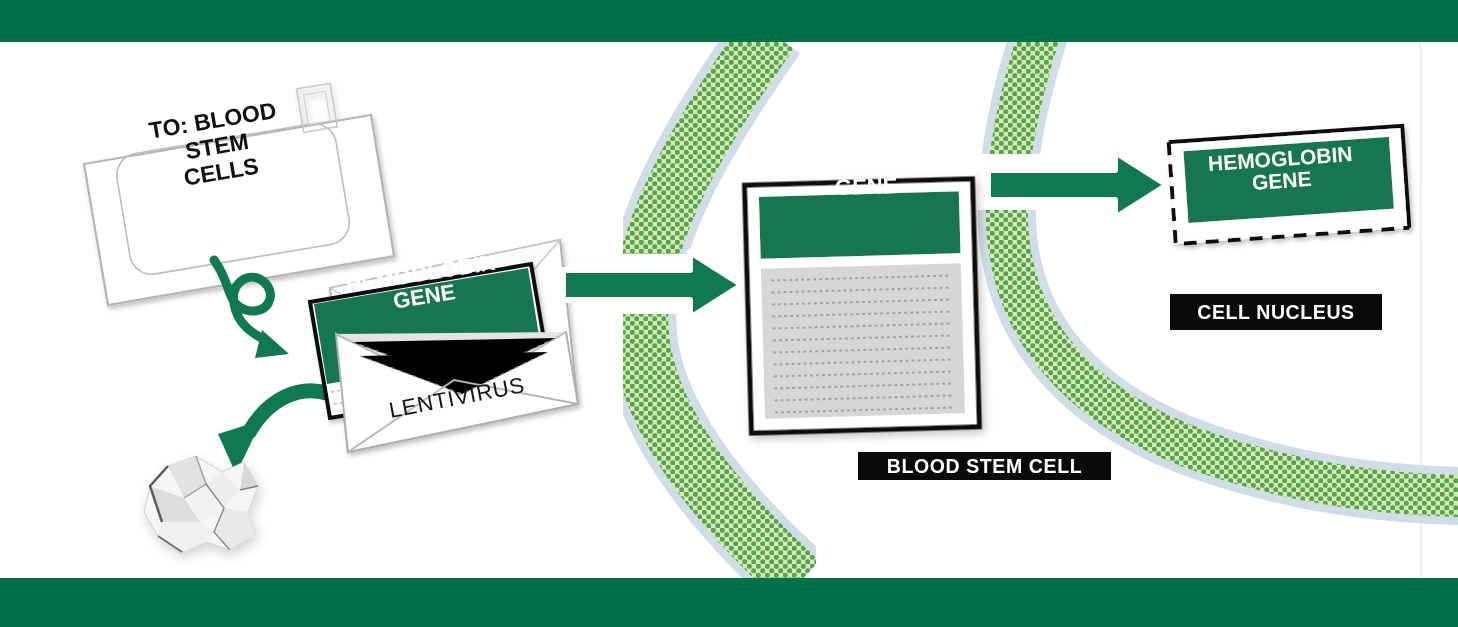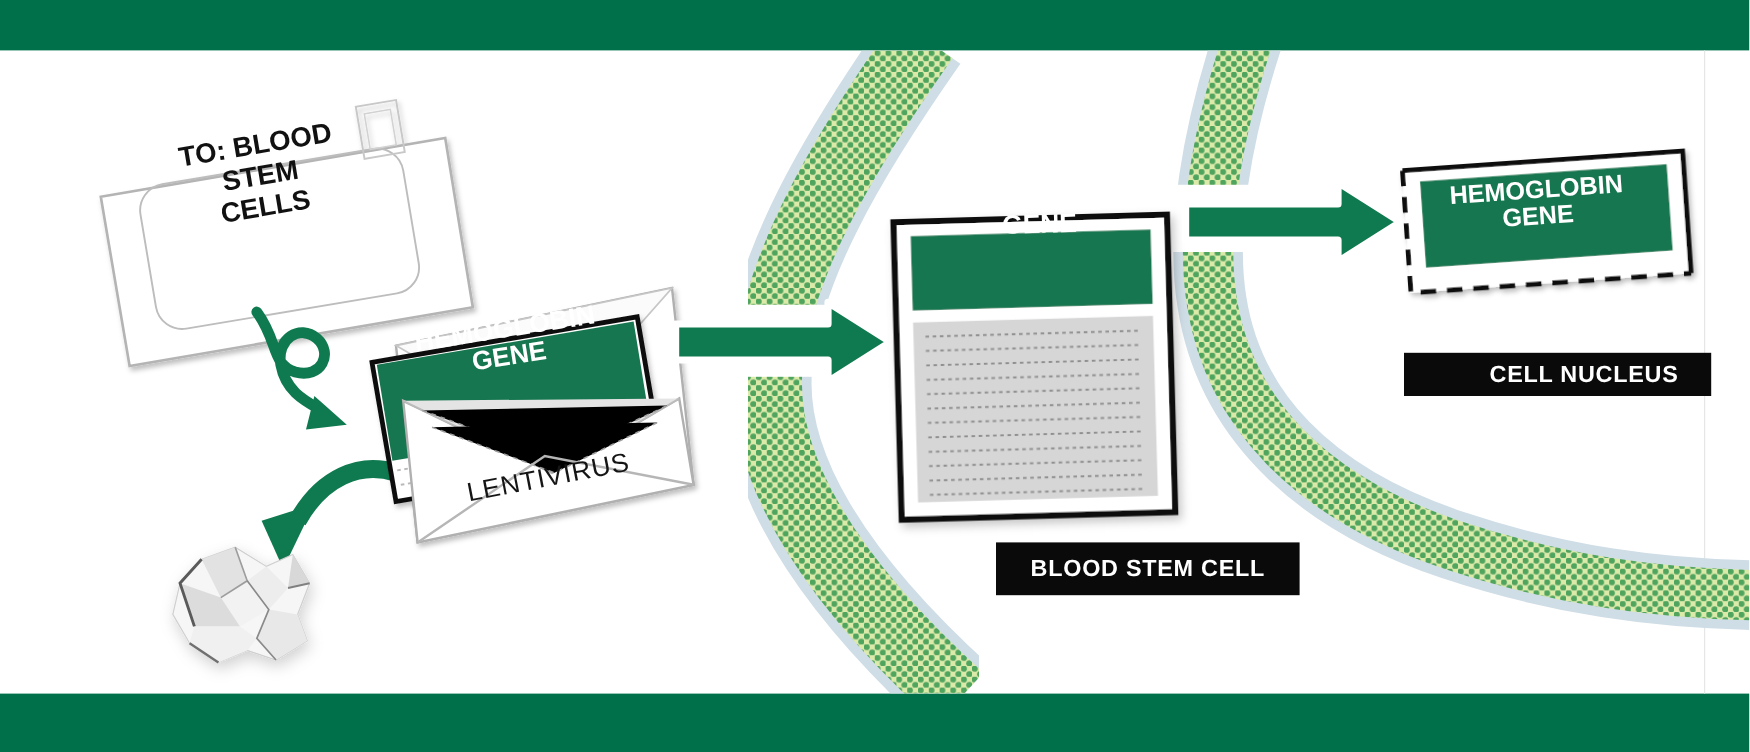--- a/index.html
+++ b/index.html
@@ -44,27 +44,26 @@
     background:#0a0a0a;
     color:#ffffff;
     font-weight:bold;
     letter-spacing:.6px;
     display:flex;
     align-items:center;
     justify-content:center;
     white-space:nowrap;
   }
   #tag-stemcell{
-    left:830px; top:452px; width:253px; height:44px;
+    left:858px; top:452px; width:253px; height:28px;
     font-size:19.5px;
   }
   #tag-nucleus{
     left:1170px; top:294px; width:212px; height:36px;
     font-size:19.5px;
-    padding-left:44px;
   }
 
   
   #addr-text{
     position:absolute;
     left:112px; top:108px;
     width:210px;
     transform:rotate(-9.5deg);
     transform-origin:50% 50%;
     color:#111;

